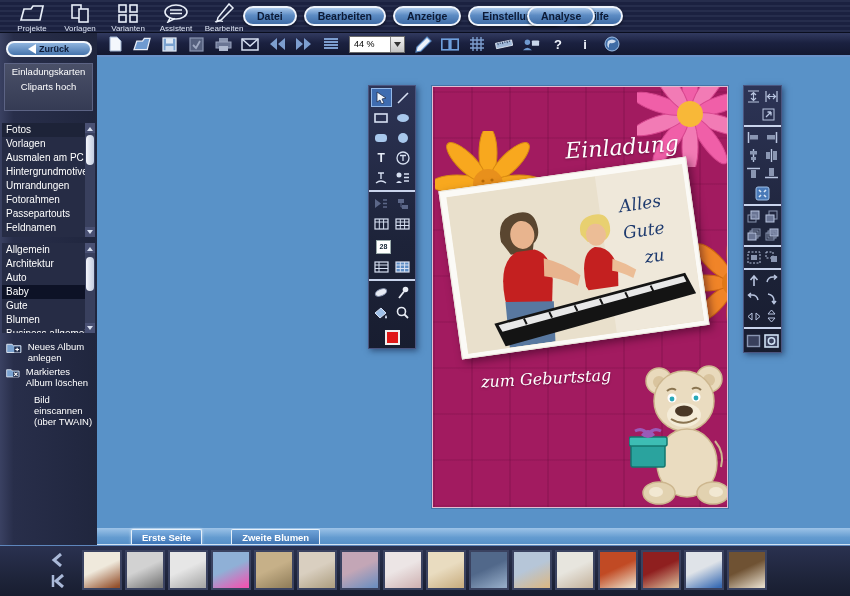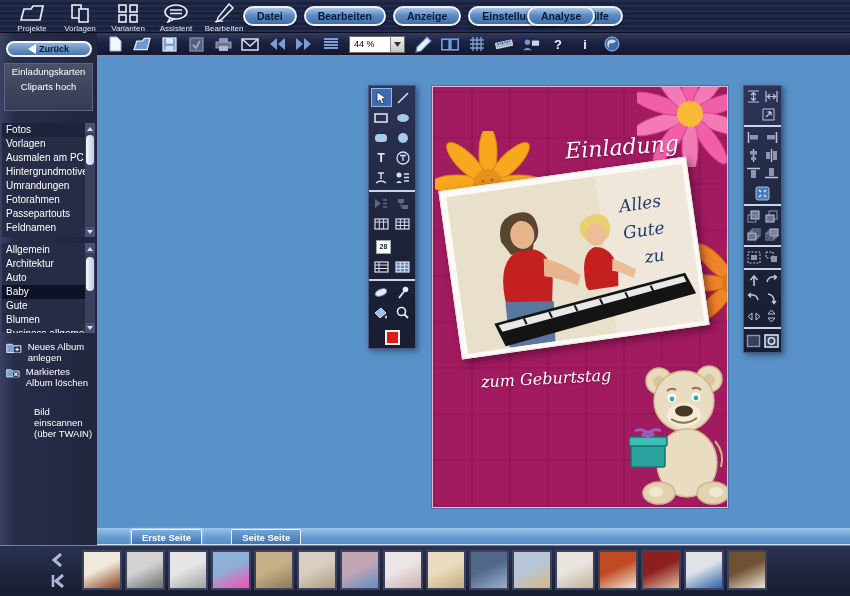--- a/index.html
+++ b/index.html
@@ -351,21 +351,21 @@
     <span class="txt">Neues Album anlegen</span>
   </div>
   <div class="action" style="top:332px;">
     <svg width="21" height="16" viewBox="0 0 21 16">
         <path d="M1 14 V3 H8 L10 5 H20 V14 Z" fill="#7aa2d0" stroke="#e8eef8" stroke-width="1.2"></path>
         <rect x="11" y="6" width="8" height="8" fill="#24304e"></rect>
         <path d="M12.5 7.5 L17.5 12.5 M17.5 7.5 L12.5 12.5" stroke="#fff" stroke-width="1.6"></path>
       </svg>
     <span class="txt">Markiertes Album löschen</span>
   </div>
-  <div class="action noicon" style="top:372px;">
+  <div class="action noicon" style="top:360px;">
     <span class="txt">Bild einscannen (über TWAIN)</span>
   </div>
 </div>
 
 <div class="canvas">
 
   <div class="card" style="background-color: rgb(162, 27, 96);">
 
     <svg class="flower" style="left:2px; top:44px;" width="106" height="106" viewBox="0 0 106 106">
       <ellipse cx="30" cy="92" rx="14" ry="5" fill="#4a8a28" transform="rotate(-25 30 92)"></ellipse>
@@ -793,21 +793,21 @@
             <rect x="1" y="1" width="13" height="12" fill="#39405c" stroke="#cfe0f4" stroke-width="1.6"></rect>
             <circle cx="7.5" cy="7" r="3.2" fill="none" stroke="#cfe0f4" stroke-width="1.5"></circle>
           </svg>
         </span>
     </div>
   </div>
 </div>
 
 <div class="tabbar">
   <div class="tab active">Erste Seite</div>
-  <div class="tab">Seite Seite</div>
+  <div class="tab">Zweite Blumen</div>
 </div>
 
 <div class="filmstrip">
   <span class="fs-nav prev">
     <svg width="12" height="14" viewBox="0 0 12 14">
         <path d="M10 1 L3 7 L10 13" fill="none" stroke="#aab9d8" stroke-width="3"></path>
       </svg>
   </span>
   <span class="fs-nav start">
     <svg width="15" height="14" viewBox="0 0 15 14">

